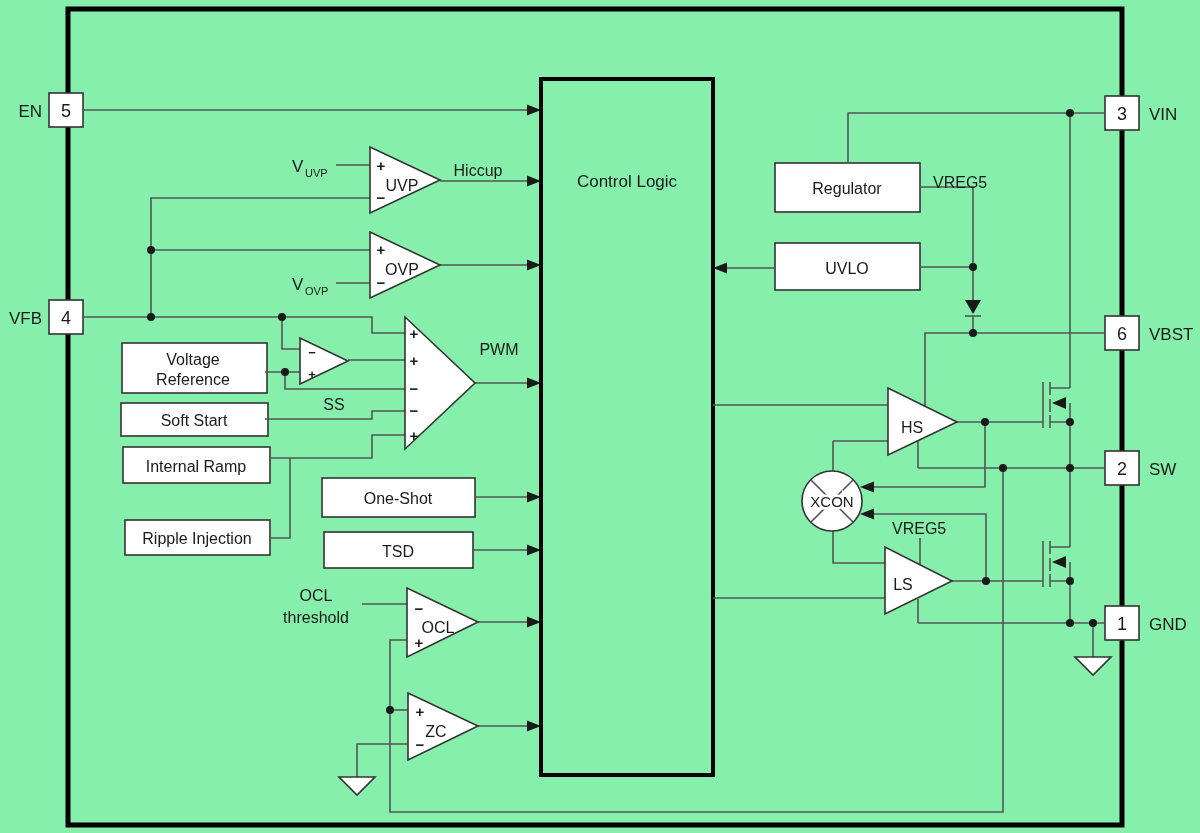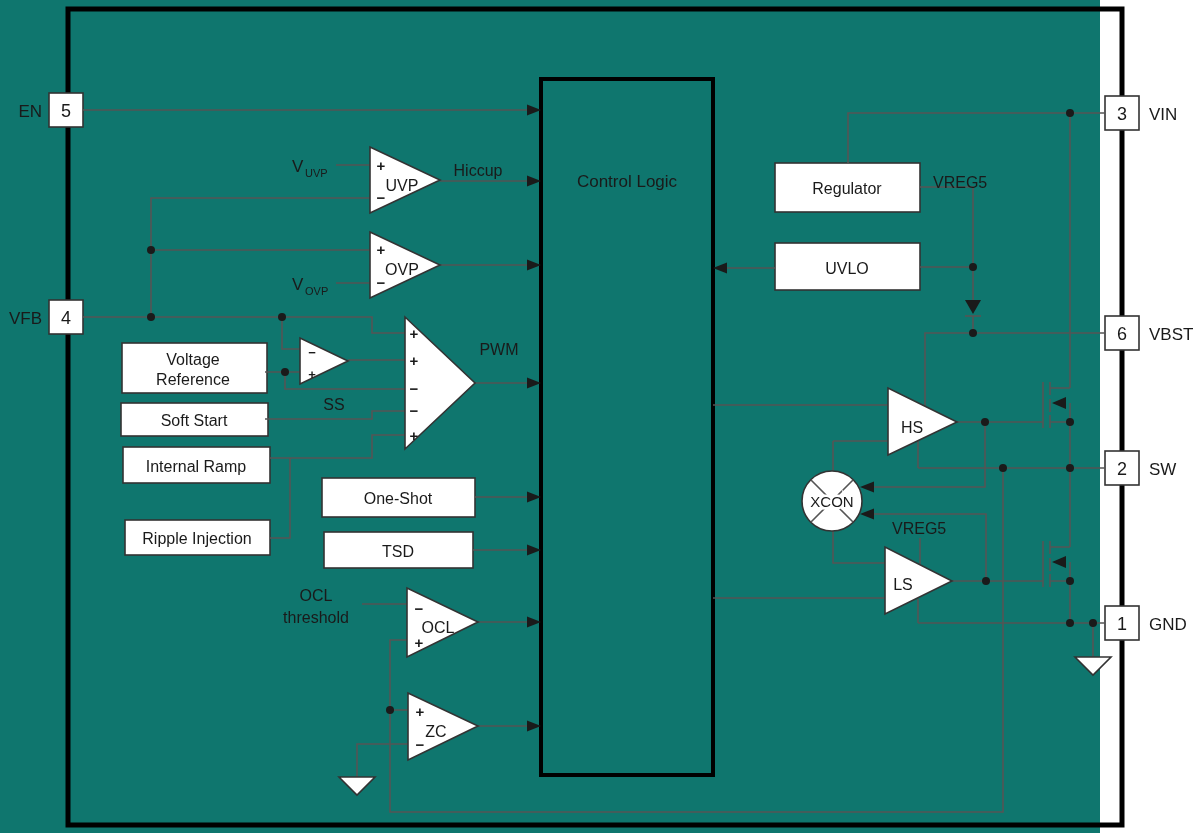--- a/index.html
+++ b/index.html
@@ -1,16 +1,16 @@
 <!DOCTYPE html>
 <html><head>
 <meta charset="utf-8">
 <style>
   html,body{margin:0;padding:0;background:#ffffff;}
-  .stage{position:relative;width:1100px;height:833px;background:#0f766e;
+  .stage{position:relative;width:1200px;height:833px;background:#86efac;
          font-family:"Liberation Sans","DejaVu Sans",sans-serif;}
   svg{display:block;}
   text{fill:#1a1a1a;font-family:"Liberation Sans","DejaVu Sans",sans-serif;}
   .wire{stroke:#555555;stroke-width:1.6;fill:none;}
   .shape{stroke:#333333;stroke-width:1.6;fill:#ffffff;}
   .thick{stroke:#000000;fill:none;}
   .dot{fill:#1a1a1a;stroke:none;}
   .arrow{fill:#1a1a1a;stroke:none;}
   .lbl16{font-size:16px;}
   .lbl17{font-size:17px;}

